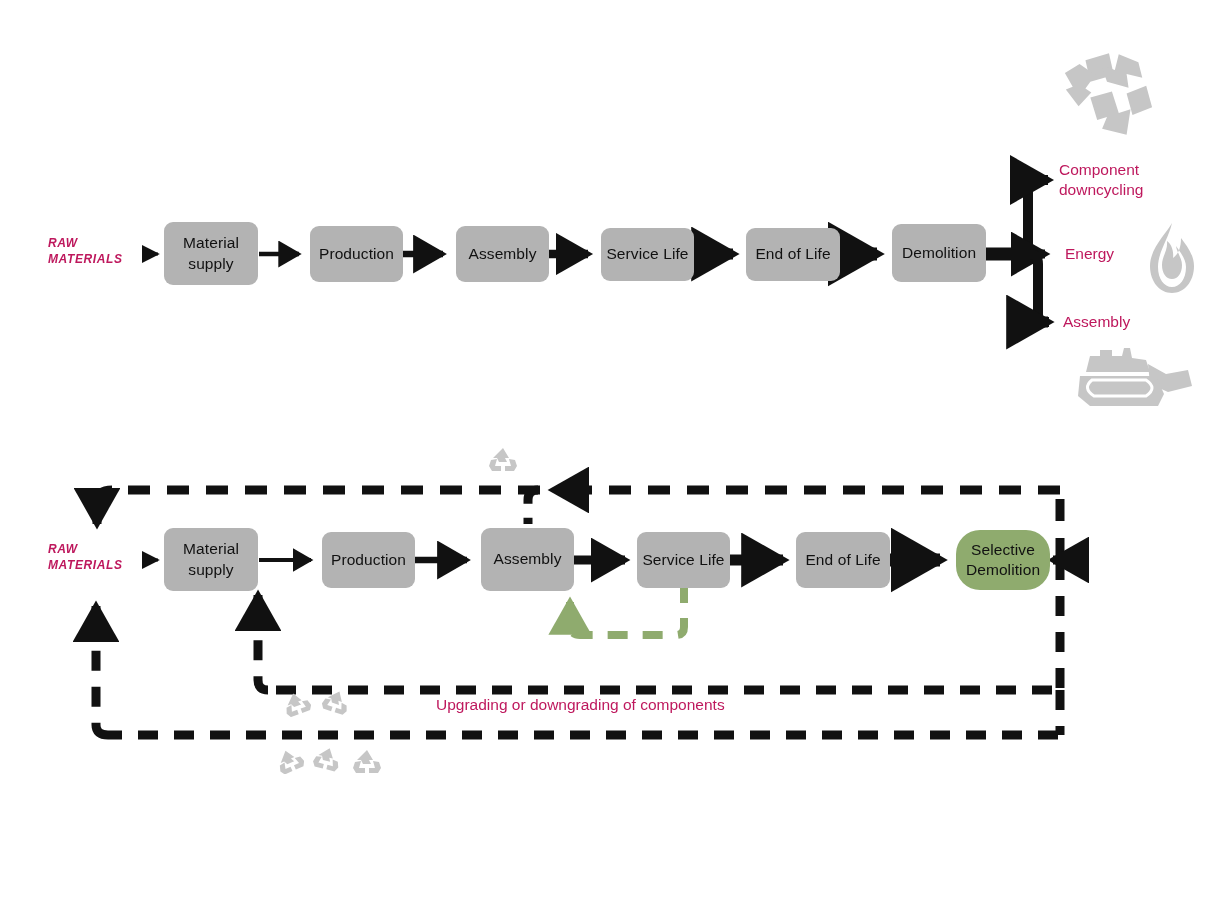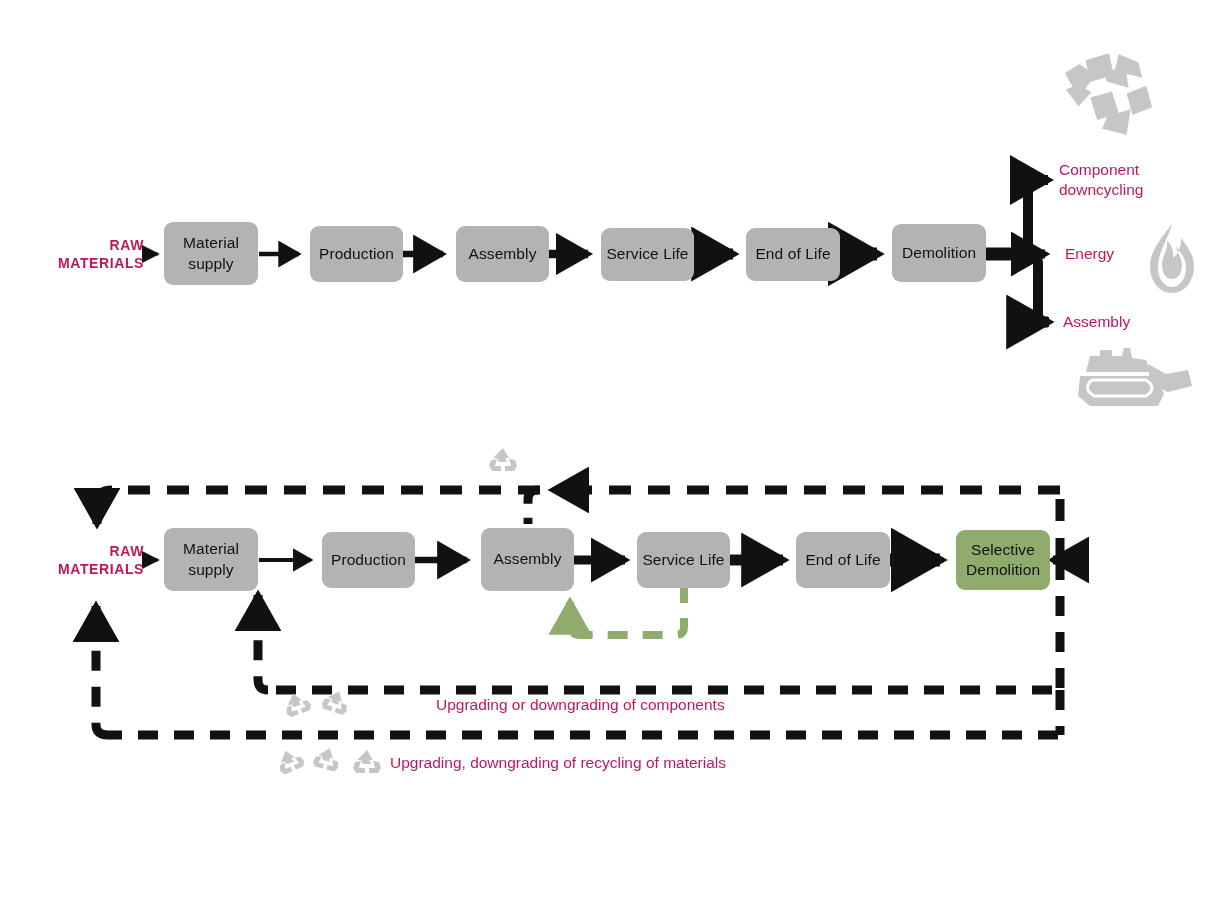--- a/index.html
+++ b/index.html
@@ -40,39 +40,41 @@
     justify-content: center;
     text-align: center;
     font-size: 15.5px;
     line-height: 1.30;
     letter-spacing: 0.1px;
     font-family: "Liberation Sans", sans-serif;
     z-index: 6;
   }
   .node.green {
     background: #8fab6e;
+    border-radius: 24px;
   }
   .node-label { display: block; white-space: pre-line; }
 
   
   .lbl {
     position: absolute;
     color: #be185d;
     font-size: 15.5px;
     line-height: 1.32;
     white-space: pre-line;
     z-index: 7;
     font-family: "Liberation Sans", sans-serif;
   }
   .lbl.raw {
     font-weight: bold;
-    font-size: 14px;
+    font-size: 12px;
     letter-spacing: 0.6px;
-    text-align: right;
+    text-align: left;
     line-height: 1.30;
+    font-style: italic;
   }
   .icon-box {
     position: absolute;
     z-index: 5;
   }
 </style>
 </head>
 <body>
 
 <div id="stage">
@@ -340,15 +342,14 @@
   </div>
   <div class="icon-box" style="left:352px; top:748px; width:30px; height:28px;">
     <svg viewBox="0 0 30 28" width="30" height="28">
       <g fill="#c6c6c6">
         <path d="M15,2 L21,12 L17,12 L19,16 L11,16 L9,12 L5,12 Z"></path>
         <path d="M3,14 L9,13 L7,20 L13,20 L13,25 L4,25 L1,20 Z"></path>
         <path d="M27,14 L21,13 L23,20 L17,20 L17,25 L26,25 L29,20 Z"></path>
       </g>
     </svg>
   </div>
-  <div class="lbl" style="left:390px; top:753px; width:420px;">Upgrading, downgrading of recycling of materials</div>
 
 </div>
 
 </body></html>

